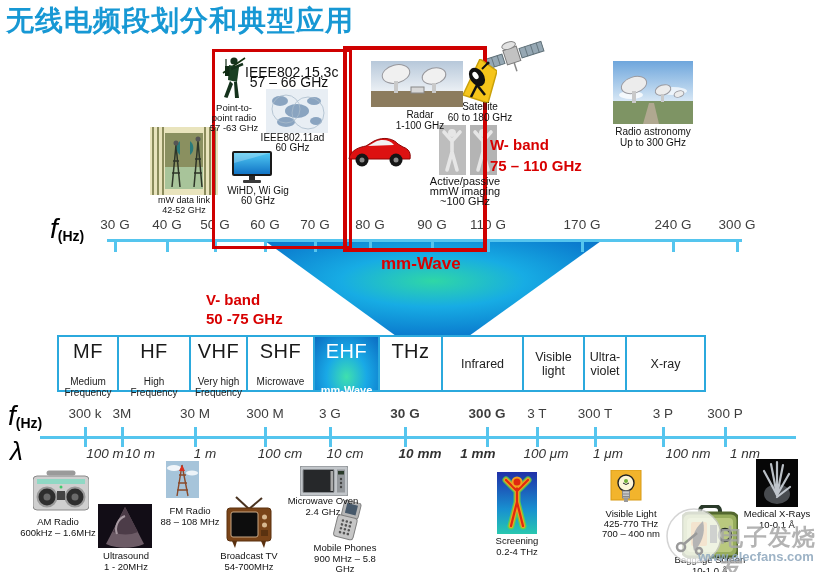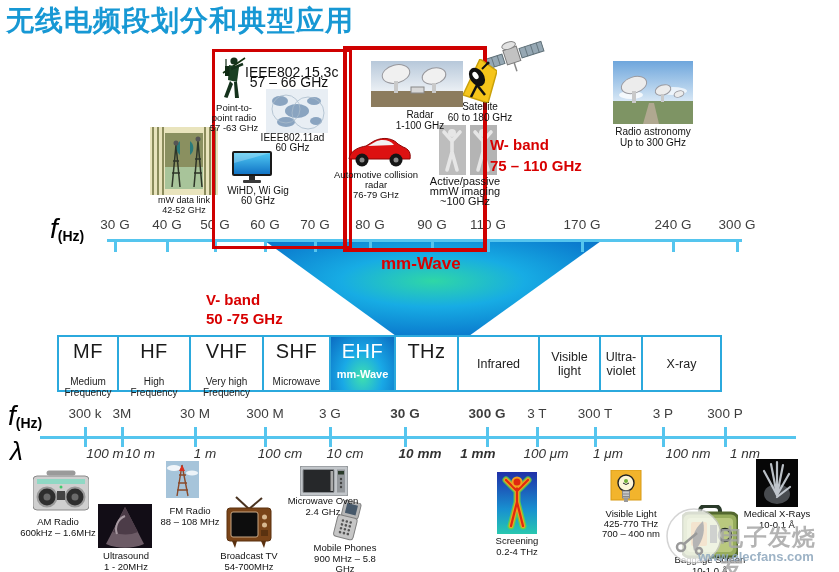--- a/index.html
+++ b/index.html
@@ -23,21 +23,21 @@
   .fi{font-style:italic;font-size:28px;}
   .fs{font-size:14px;font-weight:bold;position:relative;top:3px;}
   .bandtable{position:absolute;left:57px;top:335px;display:flex;z-index:3;}
   .cell{box-sizing:border-box;height:57px;border:2px solid #2ba9dd;background:#fff;text-align:center;
         display:flex;flex-direction:column;align-items:center;}
   .cell + .cell{margin-left:-2px;}
   .cell .abbr{font-size:20px;color:#1a1a1a;margin-top:3px;letter-spacing:0.5px;}
   .cell .bname{font-size:10px;line-height:10.5px;margin-top:14px;color:#222;}
   .cell.noabbr{justify-content:center;}
   .cell.noabbr .bname{font-size:12.5px;line-height:14px;margin-top:0;}
-  .cell.ehf{background:radial-gradient(ellipse at 50% 75%, #3fe0ae 0%, #19a9e6 45%, #0b6cc2 100%);}
+  .cell.ehf{background:radial-gradient(ellipse at 50% 75%, #3fe0ae 0%, #19a9e6 45%, #0b6cc2 100%);gap:16px;}
   .cell.ehf .abbr{color:#fff;}
   .cell.ehf .bname{color:#fff;font-weight:bold;font-size:11px;margin-top:6px;}
   .vband{position:absolute;left:206px;top:251px;font-size:15px;line-height:19px;z-index:6;margin-top:39px;}
   .wband{position:absolute;left:490px;top:134px;font-size:15px;line-height:21px;z-index:6;}
   .mmwave{position:absolute;left:381px;top:254px;font-size:17px;z-index:6;}
   .wm-brand{position:absolute;left:720px;top:522px;font-size:23px;font-weight:bold;color:#a6a6a6;opacity:.85;letter-spacing:1px;z-index:7;}
   .wm-site{position:absolute;left:698px;top:549px;font-size:13px;font-weight:bold;color:#93abc0;opacity:.9;z-index:7;}
 </style>
 </head>
 <body>
@@ -152,25 +152,20 @@
   </div>
 
   <svg class="abs" style="left:345px;top:133px;z-index:6" width="68" height="37">
     <path d="M4,26 C5,17 15,14 21,13 L29,8 C39,3 49,6 53,11 L58,14 C64,16 66,20 65,26 Z" fill="#dd1111" stroke="#8d0505" stroke-width="1"></path>
     <path d="M23,13 L30,9 C37,5.5 45,7 49,12 Z" fill="#f2f2f2"></path>
     <circle cx="17" cy="27" r="6.5" fill="#151515"></circle>
       <circle cx="17" cy="27" r="2.5" fill="#8a8a8a"></circle>
     <circle cx="51" cy="27" r="6.5" fill="#151515"></circle>
       <circle cx="51" cy="27" r="2.5" fill="#8a8a8a"></circle>
   </svg>
-  <div class="lbl" style="left:328px;top:170px;width:96px;font-size:9.5px;line-height:10px">
-    <div>Automotive collision</div>
-    <div>radar</div>
-    <div>76-79 GHz</div>
-  </div>
 
   <svg class="abs" style="left:439px;top:125px;z-index:2" width="58" height="50">
     <rect x="0" y="0" width="27" height="50" fill="#bdbdbd"></rect>
     <rect x="31" y="0" width="27" height="50" fill="#b4b4b4"></rect>
     <g stroke="#e6e6e6" stroke-width="3.6" fill="none" stroke-linecap="round">
       <path d="M13,14 v13 M13,16 L5,7 M13,16 L21,7 M13,27 L8,45 M13,27 L18,45"></path>
       <path d="M44,14 v13 M44,16 L36,7 M44,16 L52,7 M44,27 L39,45 M44,27 L49,45"></path>
     </g>
     <circle cx="13" cy="8" r="4" fill="#e6e6e6"></circle>
       <circle cx="44" cy="8" r="4" fill="#e6e6e6"></circle>
@@ -287,21 +282,21 @@
 
   <div class="bandtable">
     <div class="cell" style="width:62px">
       <div class="abbr">MF</div>
       <div class="bname">Medium Frequency</div>
     </div>
     <div class="cell" style="width:74px">
       <div class="abbr">HF</div>
       <div class="bname">High Frequency</div>
     </div>
-    <div class="cell" style="width:75px">
+    <div class="cell" style="width:59px">
       <div class="abbr">VHF</div>
       <div class="bname">Very high Frequency</div>
     </div>
     <div class="cell" style="width:69px">
       <div class="abbr">SHF</div>
       <div class="bname">Microwave</div>
     </div>
     <div class="cell ehf" style="width:67px">
       <div class="abbr">EHF</div>
       <div class="bname">mm-Wave</div>

